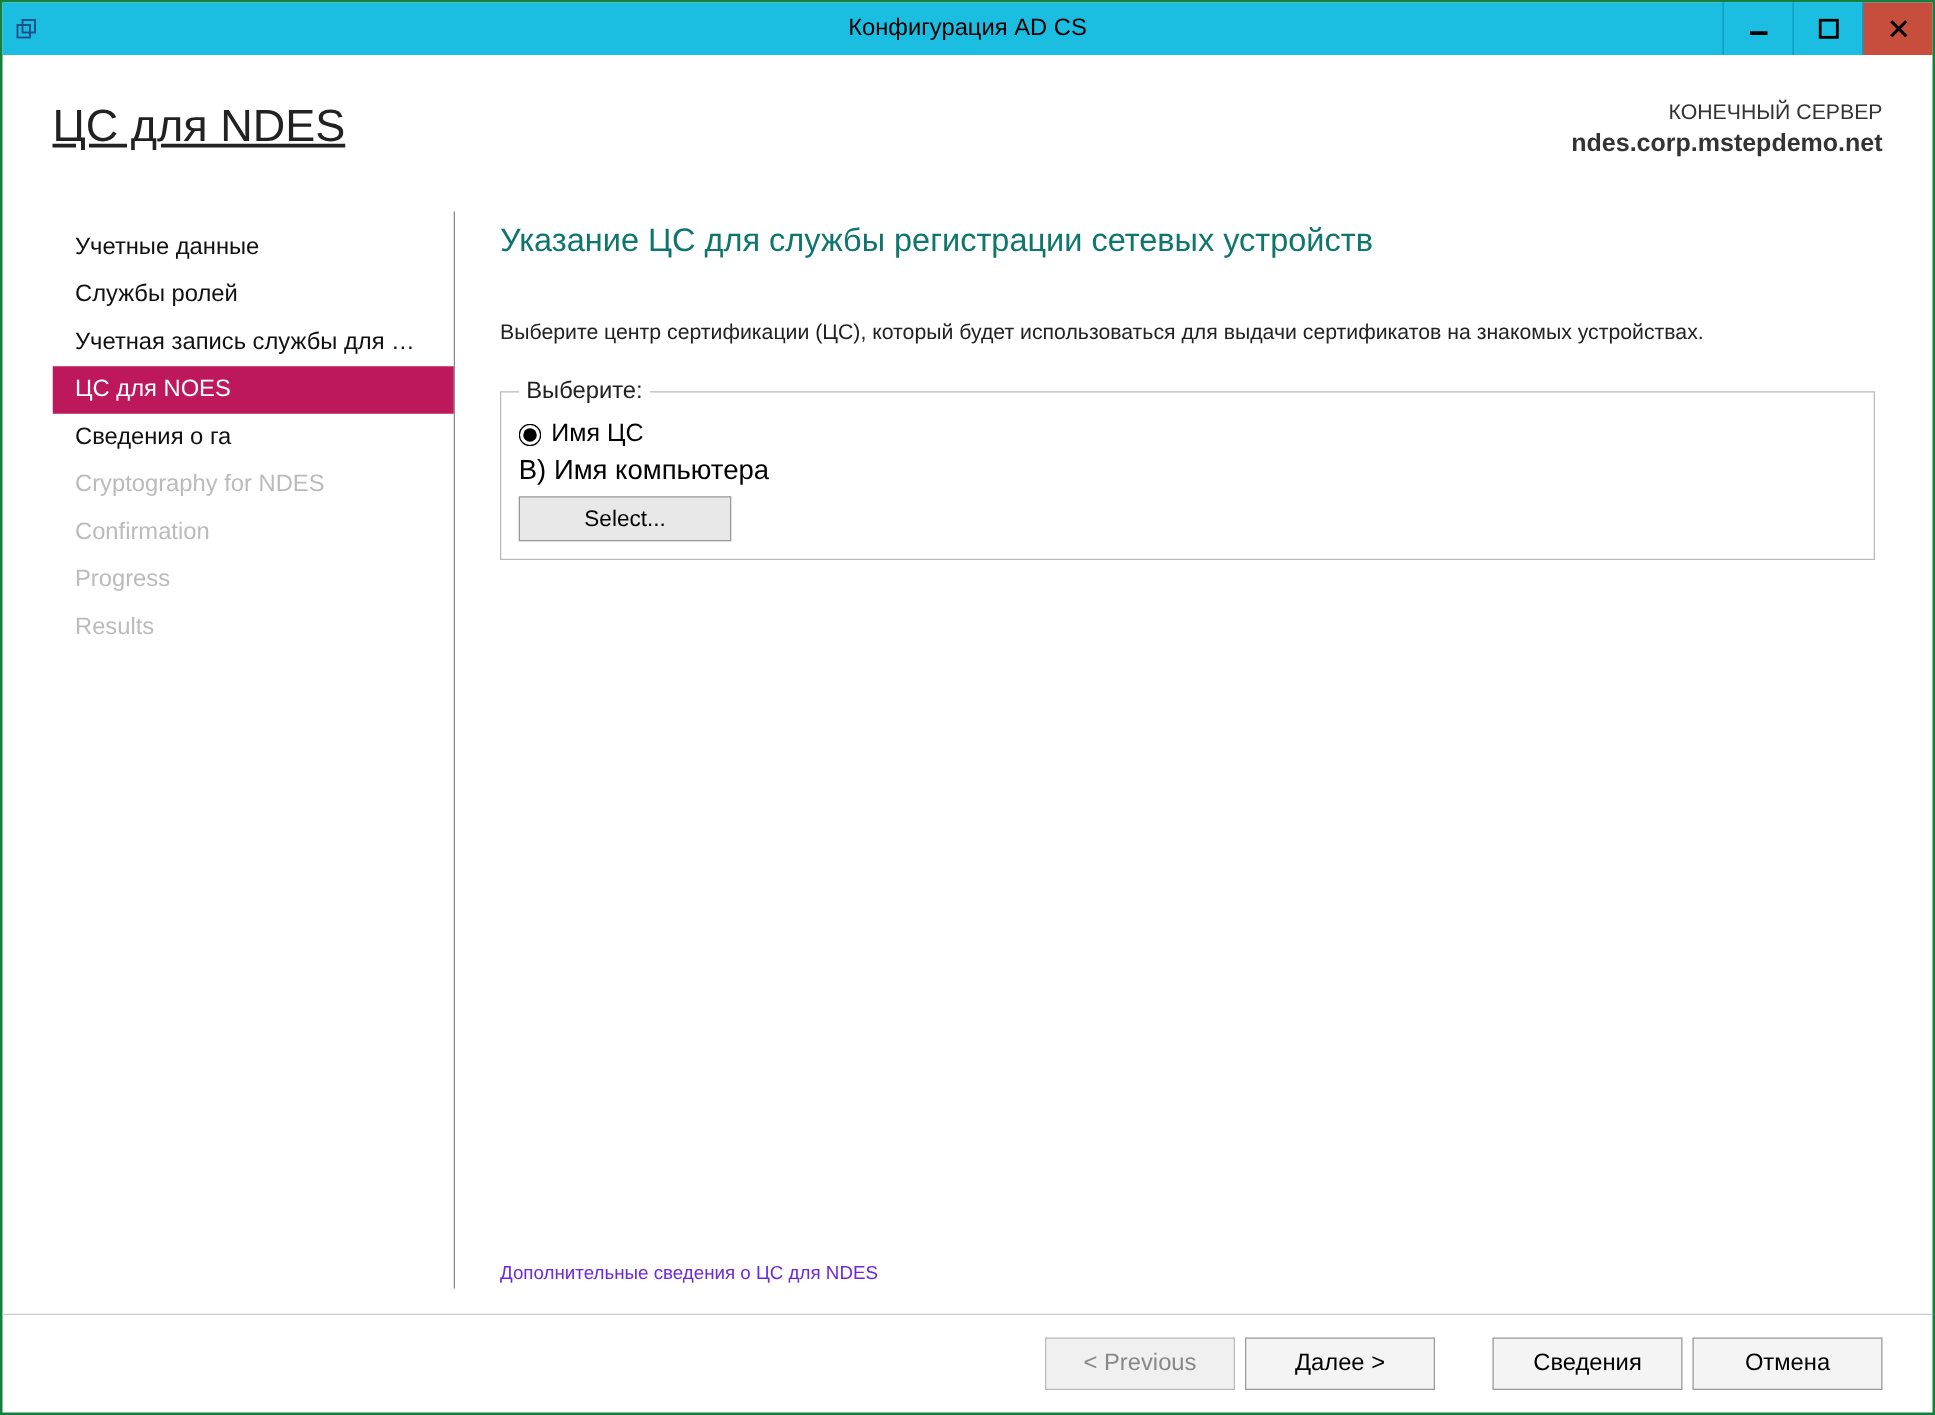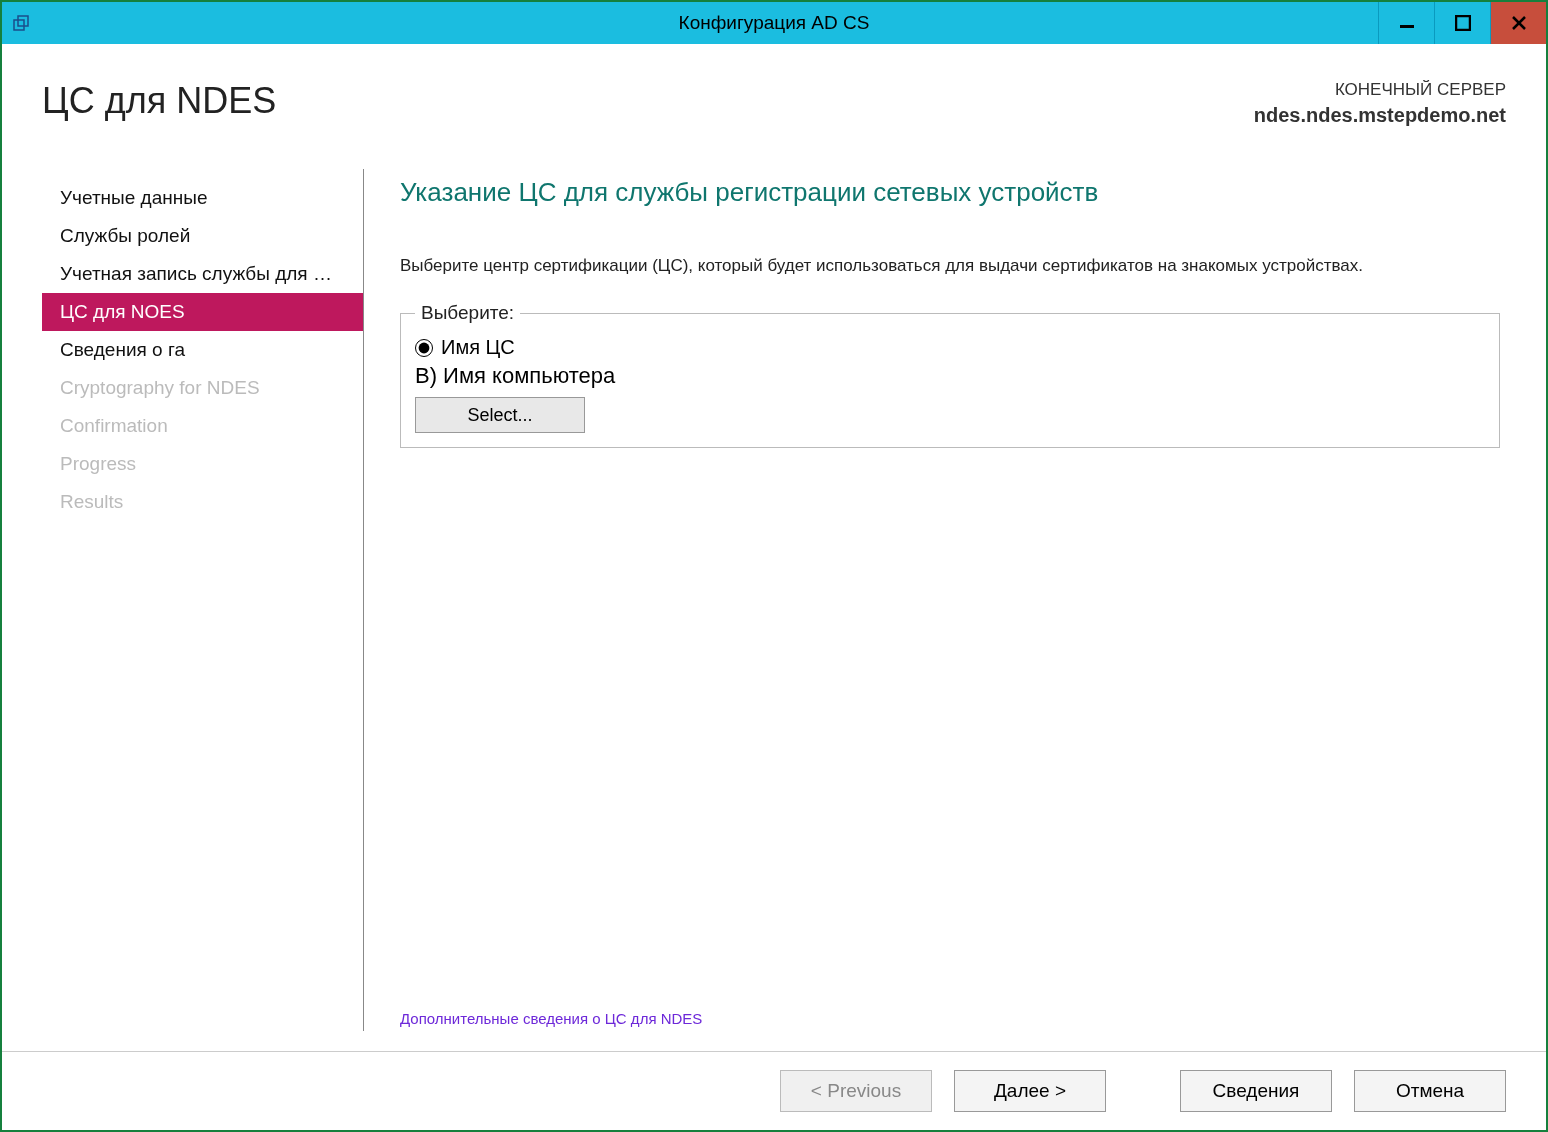--- a/index.html
+++ b/index.html
@@ -63,21 +63,21 @@
       padding: 36px 40px 20px 40px;
       display: flex;
       flex-direction: column;
     }
     
     .header-row {
       display: flex;
       justify-content: space-between;
       margin-bottom: 42px;
     }
-    .page-title { font-size: 36px; font-weight: 300; color: #222; }
+    .page-title { font-size: 36px; font-weight: 300; color: #222; text-decoration: underline; }
     .server-info { text-align: right; }
     .server-label { font-size: 17px; color: #333; margin-bottom: 4px; }
     .server-name { font-size: 20px; color: #333; font-weight: bold; }
     
     .body-row {
       display: flex;
       flex: 1;
       overflow: hidden;
     }
     .sidebar {
@@ -132,21 +132,21 @@
       cursor: pointer;
     }
     
     .more-info { font-size: 15px; color: #6d28d9; margin-top: auto; padding-bottom: 4px; }
     
     .footer {
       border-top: 1px solid #ccc;
       padding: 18px 40px;
       display: flex;
       justify-content: flex-end;
-      gap: 22px;
+      gap: 8px;
     }
     .footer-btn {
       width: 152px;
       height: 42px;
       background: #f4f4f4;
       border: 1px solid #999;
       font-size: 19px;
       cursor: pointer;
     }
     .footer-btn:disabled { color: #888; border-color: #bbb; background: #f0f0f0; }
@@ -182,21 +182,21 @@
           </svg>
       </div>
     </div>
   </div>
 
   <div class="content">
     <div class="header-row">
       <div class="page-title">ЦС для NDES</div>
       <div class="server-info">
         <div class="server-label">КОНЕЧНЫЙ СЕРВЕР</div>
-        <div class="server-name">ndes.ndes.mstepdemo.net</div>
+        <div class="server-name">ndes.corp.mstepdemo.net</div>
       </div>
     </div>
 
     <div class="body-row">
       <div class="sidebar">
         <div class="sidebar-item">Учетные данные</div>
         <div class="sidebar-item">Службы ролей</div>
         <div class="sidebar-item">Учетная запись службы для NOES</div>
         <div class="sidebar-item selected">ЦС для NOES</div>
         <div class="sidebar-item">Сведения о га</div>

